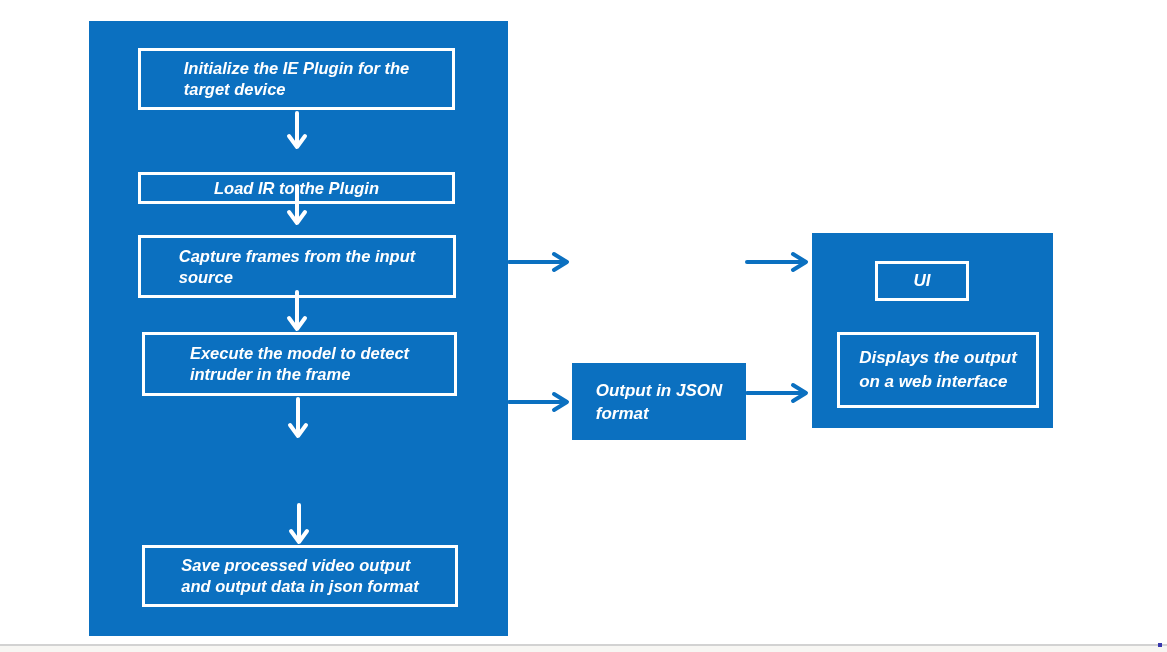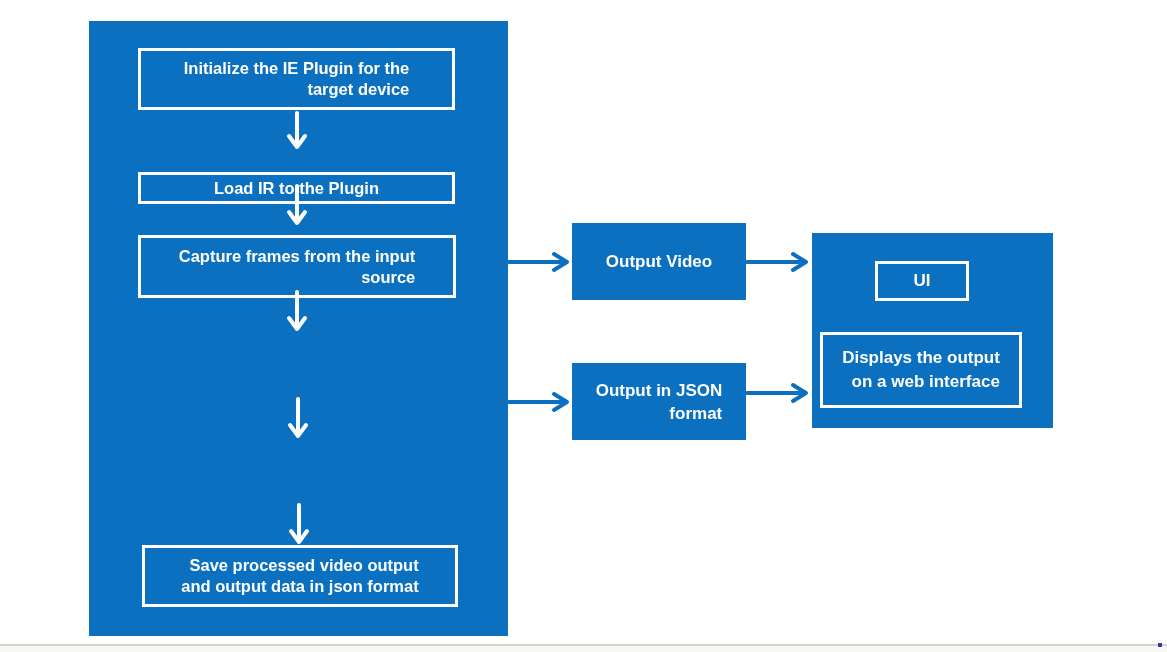--- a/index.html
+++ b/index.html
@@ -16,24 +16,25 @@
     background: #0b70c0;
   }
   .panel-left  { left: 89px;  top: 21px;  width: 419px; height: 615px; }
   .panel-right { left: 812px; top: 233px; width: 241px; height: 195px; }
 
   .box {
     position: absolute;
     display: flex;
     align-items: center;
     justify-content: center;
-    text-align: right;
+    text-align: left;
     color: #ffffff;
     font-weight: bold;
     box-sizing: border-box;
+    font-style: italic;
   }
   .bordered { border: 3px solid #ffffff; background: transparent; }
   .solid    { background: #0b70c0; border: none; }
 
   .box span { white-space: pre-line; display: block; }
 
   
   .step { font-size: 16.5px; line-height: 21px; }
   .s1 { left: 138px; top: 48px;  width: 317px; height: 62px; }
   .s2 { left: 138px; top: 152px; width: 317px; height: 32px; margin-top: 20px; }
@@ -42,21 +43,21 @@
   .s5 { left: 144px; top: 440px; width: 318px; height: 63px; }
   .s6 { left: 142px; top: 545px; width: 316px; height: 62px; }
 
   
   .outbox { font-size: 17px; line-height: 23px; }
   .o1 { left: 572px; top: 223px; width: 174px; height: 77px; }
   .o2 { left: 572px; top: 363px; width: 174px; height: 77px; }
 
   
   .uibox   { left: 875px; top: 261px; width: 94px; height: 40px; font-size: 17px; }
-  .uidesc  { left: 820px; top: 332px; width: 202px; height: 76px; font-size: 17px; line-height: 24px; }
+  .uidesc  { left: 837px; top: 332px; width: 202px; height: 76px; font-size: 17px; line-height: 24px; }
 
   .arrows {
     position: absolute;
     left: 0; top: 0;
     width: 1167px; height: 652px;
     pointer-events: none;
   }
 
   .bottom-rule {
     position: absolute;
@@ -89,28 +90,29 @@
     <span>Initialize the IE Plugin for the
 target device</span>
   </div>
   <div class="box bordered step s2">
     <span>Load IR to the Plugin</span>
   </div>
   <div class="box bordered step s3">
     <span>Capture frames from the input
 source</span>
   </div>
+  <div class="box bordered step s4">
+    <span>Execute the model to detect
+intruder in the frame</span>
+  </div>
   <div class="box bordered step s6">
     <span>Save processed video output
 and output data in json format</span>
   </div>
 
-  <div class="box solid outbox o1">
-    <span>Output Video</span>
-  </div>
   <div class="box solid outbox o2">
     <span>Output in JSON
 format</span>
   </div>
 
   <div class="box bordered uibox">
     <span>UI</span>
   </div>
   <div class="box bordered uidesc">
     <span>Displays the output

